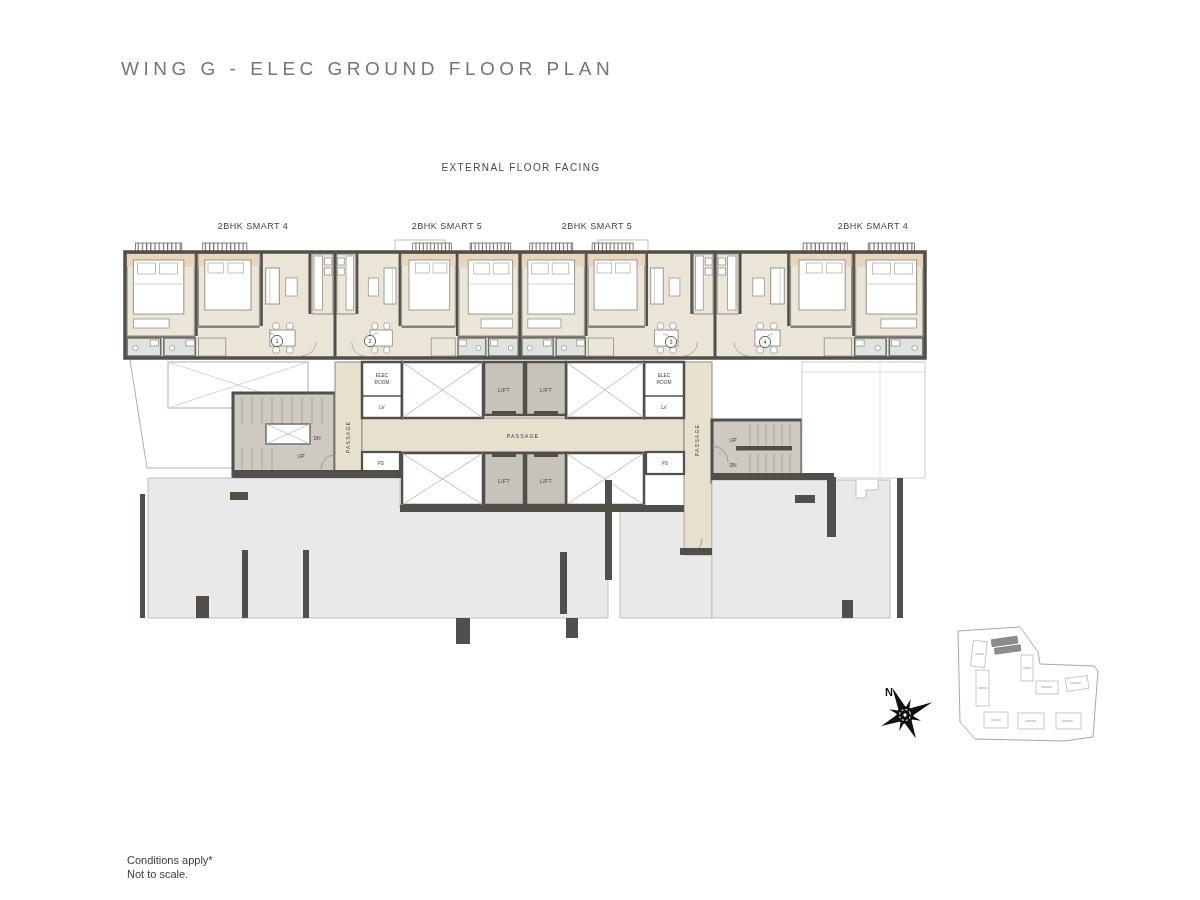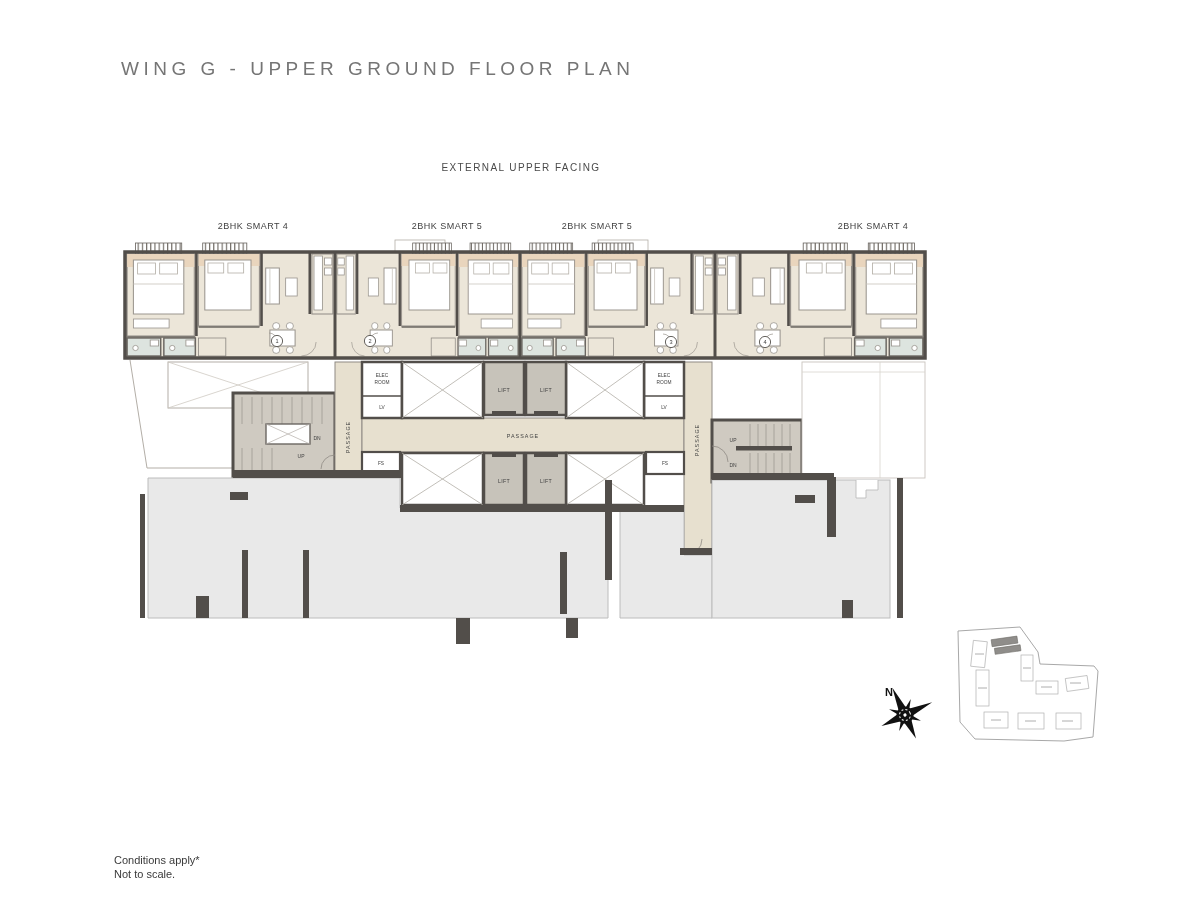--- a/index.html
+++ b/index.html
@@ -4,37 +4,37 @@
 <style>
   html,body{margin:0;padding:0;background:#fff;}
   .page{position:relative;width:1200px;height:900px;background:#ffffff;overflow:hidden;
         font-family:"Liberation Sans", sans-serif;}
   .title{position:absolute;left:121px;top:58px;font-size:19px;font-weight:400;
          letter-spacing:4.5px;color:#757575;}
   .facing{position:absolute;width:400px;text-align:center;font-size:10px;
           letter-spacing:1.4px;color:#4a4a4a;}
   .facing.ext{left:321px;top:162px;}
   .facing.int{left:321px;top:693px;}
-  .footer{position:absolute;left:114px;top:853px;font-size:11px;color:#3a3a3a;line-height:14px;}
+  .footer{position:absolute;left:127px;top:853px;font-size:11px;color:#3a3a3a;line-height:14px;}
   svg.plan{position:absolute;left:0;top:0;}
   .lbl-unit{font-size:9px;fill:#3f3f3f;letter-spacing:.5px;text-anchor:middle;}
   .lbl-room{font-size:4.8px;fill:#3f3f3f;text-anchor:middle;}
   .lbl-lift{font-size:5.2px;fill:#3f3f3f;text-anchor:middle;letter-spacing:.3px;}
   .lbl-passage{font-size:5.4px;fill:#3f3f3f;text-anchor:middle;letter-spacing:1px;}
   .lbl-updn{font-size:5px;fill:#3f3f3f;text-anchor:middle;}
   .lbl-entr{font-size:5.6px;fill:#3f3f3f;text-anchor:middle;}
   .lbl-north{font-size:11px;font-weight:bold;fill:#111;text-anchor:middle;}
 </style>
 </head>
 <body>
 
 <div class="page">
 
-  <div class="title">WING G - UPPER GROUND FLOOR PLAN</div>
-  <div class="facing ext">EXTERNAL UPPER FACING</div>
+  <div class="title">WING G - ELEC GROUND FLOOR PLAN</div>
+  <div class="facing ext">EXTERNAL FLOOR FACING</div>
   <div class="footer">
     <div>Conditions apply*</div>
     <div>Not to scale.</div>
   </div>
 
   <svg class="plan" width="1200" height="900" viewBox="0 0 1200 900">
     <defs>
       <pattern id="hatch" patternUnits="userSpaceOnUse" width="4" height="12">
         <rect width="4" height="12" fill="#ffffff"></rect>
         <rect x="0" width="1.1" height="12" fill="#6f6a64"></rect>

